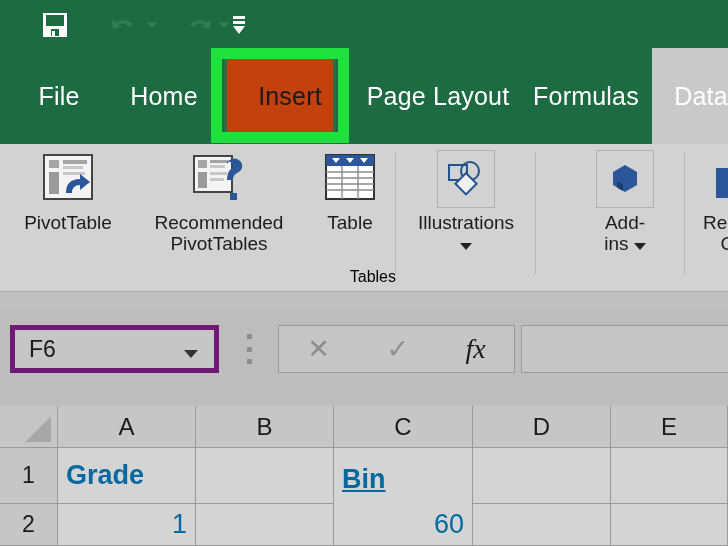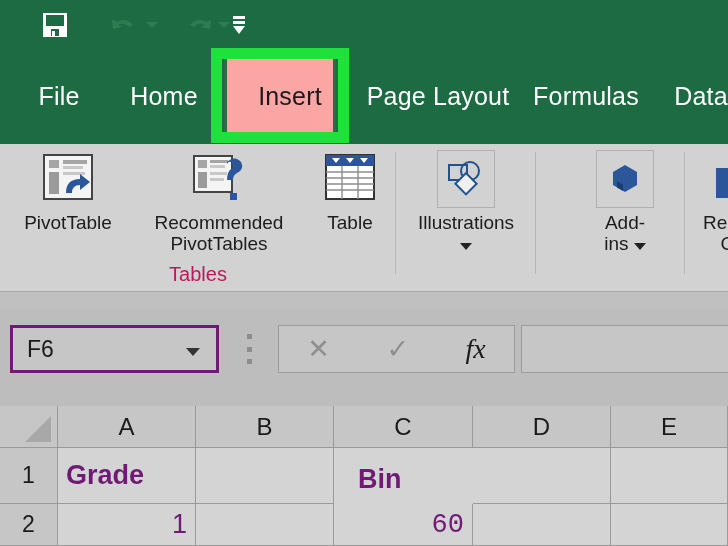--- a/index.html
+++ b/index.html
@@ -31,39 +31,39 @@
     border-top: 6px solid #2e7d52;
   }
   .qat-caret.u { left: 146px; }
   .qat-caret.r { left: 218px; }
   .qat-more {
     position: absolute; left: 227px; top: 14px; width: 24px; height: 22px;
   }
 
   
   .tabstrip {
-    position: absolute; left: 0; top: 48px; width: 728px; height: 96px;
+    position: absolute; left: 0; top: 48px; width: 652px; height: 96px;
     background: #1d6b42;
     text-align: right;
   }
   .tab {
     position: absolute; top: 0; height: 96px;
     display: flex; align-items: center; justify-content: center;
     color: #ffffff; font-size: 25px; white-space: nowrap;
     letter-spacing: .2px;
   }
   .tab-file        { left: 14px;  width: 90px; }
   .tab-home        { left: 114px; width: 100px; }
   .tab-insert      { left: 224px; width: 112px; }
   .tab-pagelayout  { left: 348px; width: 180px; }
   .tab-formulas    { left: 520px; width: 132px; }
   .tab-data        { left: 658px; width: 86px; }
 
   .tab-insert.active {
-    background: #fca5a5; color: #1a1a1a;
+    background: #c2410c; color: #1a1a1a;
     border: 3px solid #2f6b47;
     padding-left: 20px;
   }
 
   
   .highlight {
     position: absolute; left: 211px; top: 48px;
     width: 138px; height: 95px;
     border: 11px solid #1fe13b;
     background: transparent;
@@ -76,21 +76,21 @@
     background: #d2d2d2;
     border-bottom: 1px solid #a9a9a9;
   }
   .rgroup { position: absolute; top: 0; height: 148px; }
   .rgroup .sep {
     position: absolute; right: 0; top: 8px; width: 1px; height: 122px;
     background: #b6b6b6;
   }
   .group-label {
     position: absolute; bottom: 6px; left: 0; width: 100%;
-    text-align: center; font-size: 20px; color: #be185d;
+    text-align: right; font-size: 16px; color: #000000;
   }
   .bigbtn {
     position: absolute; top: 6px;
     display: flex; flex-direction: column; align-items: center;
   }
   .bigbtn .glyph {
     width: 58px; height: 58px; position: relative;
     display: flex; align-items: center; justify-content: center;
   }
   .bigbtn .lbl {
@@ -122,21 +122,21 @@
   .fbar-strip {
     position: absolute; left: 0; top: 292px; width: 728px; height: 18px;
     background: #c0c0c0;
   }
   .fbar {
     position: absolute; left: 0; top: 310px; width: 728px; height: 96px;
     background: #bdbdbd;
   }
   .namebox {
     position: absolute; left: 10px; top: 15px; width: 209px; height: 48px;
-    background: #c6c6c6; border: 3px solid #701a75;
+    background: #c6c6c6; border: 5px solid #701a75;
     display: flex; align-items: center;
   }
   .namebox .val {
     margin-left: 14px; font-size: 23px; color: #1a1a1a;
   }
   .namebox .nb-caret {
     position: absolute; right: 16px; top: 20px;
     width: 0; height: 0;
     border-left: 7px solid transparent;
     border-right: 7px solid transparent;
@@ -186,21 +186,21 @@
     position: absolute; left: 0; width: 58px;
     background: #c6c6c6;
     border-right: 1px solid #9a9a9a; border-bottom: 1px solid #9a9a9a;
     display: flex; align-items: center; justify-content: center;
     font-size: 23px; color: #1a1a1a;
   }
   .cell {
     position: absolute;
     border-right: 1px solid #9a9a9a; border-bottom: 1px solid #9a9a9a;
     display: flex; align-items: center;
-    font-size: 27px; color: #701a75;
+    font-size: 27px; color: #0369a1;
     padding: 0 8px;
     background: #d4d4d4;
   }
   .cell.bold { font-weight: bold; }
   .cell.right { justify-content: flex-end; }
 </style>
 </head>
 <body>
 
 <div id="app">
@@ -401,24 +401,24 @@
         <div class="colhead" style="left: 473px; width: 138px;">D</div>
         <div class="colhead" style="left: 611px; width: 117px;">E</div>
       </div>
     <div id="rowheads">
         <div class="rowhead" style="top: 42px; height: 56px;">1</div>
         <div class="rowhead" style="top: 98px; height: 42px;">2</div>
       </div>
     <div id="cells">
         <div class="cell bold" style="left: 58px; width: 138px; top: 42px; height: 56px;">Grade</div>
         <div class="cell" style="left: 196px; width: 138px; top: 42px; height: 56px;"></div>
-        <div class="cell bold" style="left: 350px; width: 139px; top: 42px; height: 64px;">Bin</div>
+        <div class="cell bold" style="left: 334px; width: 139px; top: 42px; height: 64px; text-decoration: underline;">Bin</div>
         <div class="cell" style="left: 473px; width: 138px; top: 42px; height: 56px;"></div>
         <div class="cell" style="left: 611px; width: 117px; top: 42px; height: 56px;"></div>
         <div class="cell right" style="left: 58px; width: 138px; top: 98px; height: 42px;">1</div>
         <div class="cell right" style="left: 196px; width: 138px; top: 98px; height: 42px;"></div>
-        <div class="cell right" style="left: 334px; width: 139px; top: 98px; height: 42px; font-family: Liberation Mono, monospace;">60</div>
+        <div class="cell right" style="left: 334px; width: 139px; top: 98px; height: 42px;">60</div>
         <div class="cell right" style="left: 473px; width: 138px; top: 98px; height: 42px;"></div>
         <div class="cell right" style="left: 611px; width: 117px; top: 98px; height: 42px;"></div>
       </div>
   </div>
 
 </div>
 
 </body></html>

